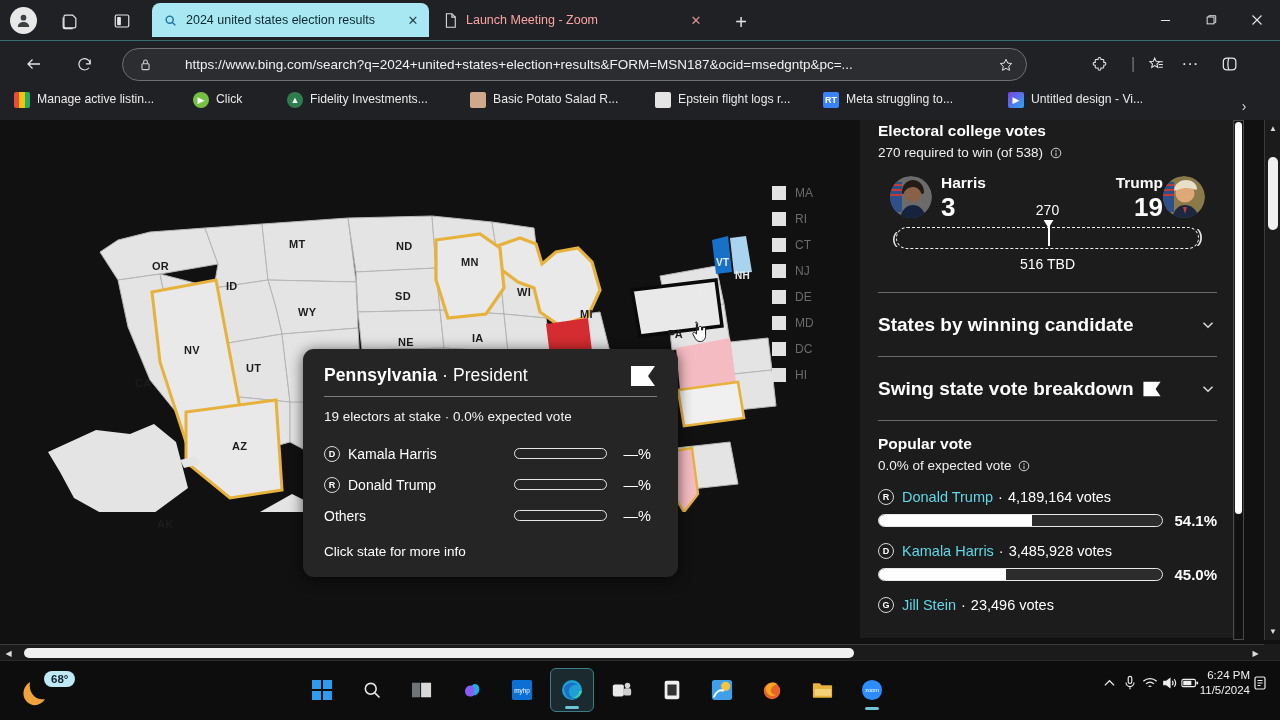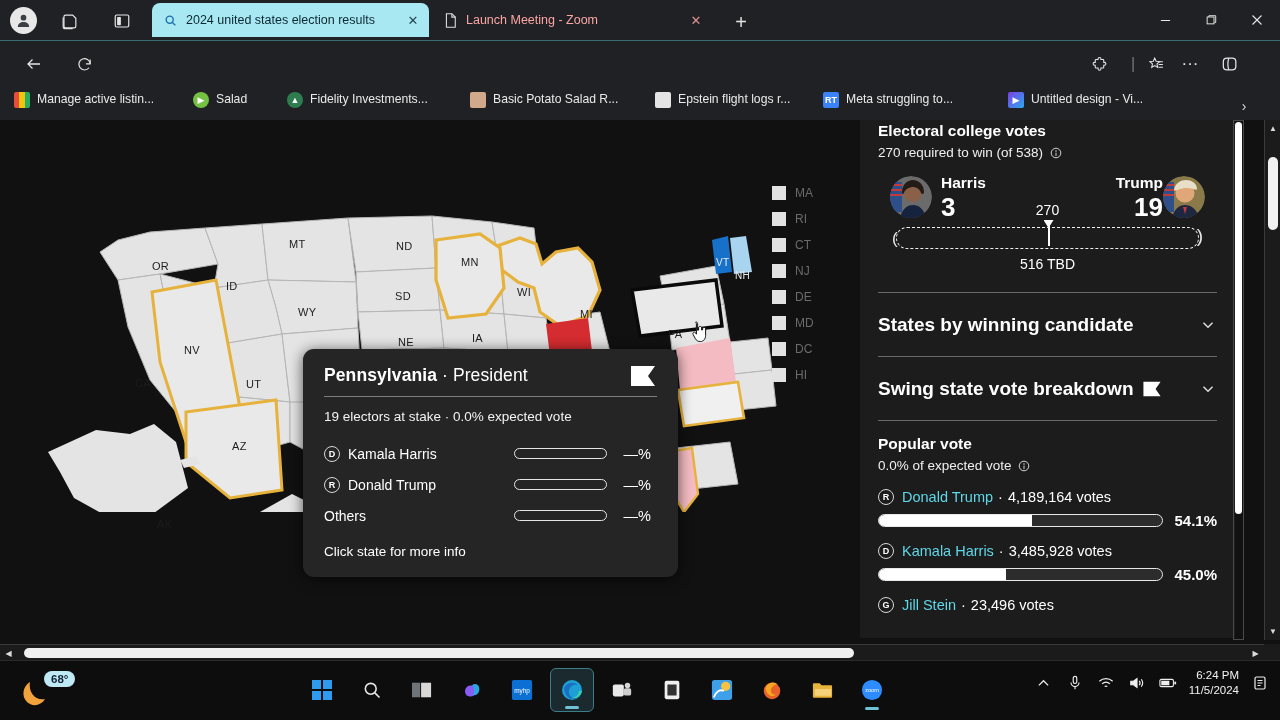--- a/index.html
+++ b/index.html
@@ -52,21 +52,21 @@
   .bm-more { position:absolute; right:26px; top:4px; width:20px; height:20px;
      display:flex; align-items:center; justify-content:center; color:#ddd; font-size:14px; }
 
   
   #page { position:absolute; left:0; top:120px; width:1280px; height:540px;
      background:#111111; overflow:hidden; }
 
   
   #mapwrap { position:absolute; left:0; top:0; width:858px; height:518px; background:#111; overflow:hidden;}
   #usmap { position:absolute; left:0px; top:-8px; width:858px; height:400px; }
-  .stlabel { position:absolute; font-size:11px; color:#1c1c1c; font-weight:400; letter-spacing:.3px;}
+  .stlabel { position:absolute; font-size:11px; color:#1c1c1c; font-weight:700; letter-spacing:.3px;}
   .stlabel.lt { color:#eaeaea; }
   .minibox { position:absolute; width:118px; }
   .mini-row { display:flex; align-items:center; height:26px; font-size:12px; color:#6b6b6b; }
   .mini-sq { width:14px; height:14px; background:#e2e2e2; margin-right:9px; flex:0 0 14px; }
   .cursor-hand { position:absolute; left:690px; top:200px; width:20px; height:24px; }
 
   
   #tipcard { position:absolute; left:303px; top:229px; width:375px; background:#252525;
      border-radius:11px; padding:16px 21px 18px 21px; box-shadow:0 2px 14px rgba(0,0,0,.65); }
   #tipcard .tc-head { display:flex; align-items:flex-start; justify-content:space-between; }
@@ -148,21 +148,21 @@
      border-top:1px solid #2a2a2a; }
   .weather { position:absolute; left:18px; top:668px; width:74px; height:44px; }
   .weather .bubble { position:absolute; left:26px; top:3px; padding:2px 7px; border-radius:11px;
      background:#bfeaf5; color:#123; font-size:11.5px; font-weight:bold; }
   .tb-icons { position:absolute; left:300px; top:668px; display:flex; gap:6px; align-items:center; }
   .tbi { width:44px; height:44px; display:flex; align-items:center; justify-content:center;
      border-radius:6px; position:relative; }
   .tbi.sel { border:1px solid #3d7d8a; background:#1a2a2e; }
   .tbi .dot { position:absolute; bottom:2px; left:50%; margin-left:-7px; width:14px; height:3px;
      border-radius:2px; background:#6ec4d6; }
-  .tray { position:absolute; right:10px; top:668px; display:flex; align-items:center; gap:11px; }
+  .tray { position:absolute; right:10px; top:668px; display:flex; align-items:center; gap:0; }
   .tray .ti { width:20px; height:20px; display:flex; align-items:center; justify-content:center; color:#eee; }
   .clock { text-align:right; font-size:11.5px; line-height:15px; color:#f2f2f2; }
 </style>
 </head>
 <body>
 
 <div id="browser">
 
   <div class="tabstrip">
     <div class="profile-btn">
@@ -234,20 +234,34 @@
         <path d="M20 12H4M10 6l-6 6 6 6"></path>
       </svg>
   </div>
   <div class="nav-ico" style="left:70px">
     <svg width="17" height="17" viewBox="0 0 24 24" fill="none" stroke="#e5e5e5" stroke-width="1.7">
         <path d="M20 11a8 8 0 1 0-1.6 5.6"></path>
         <path d="M20 5v6h-6"></path>
       </svg>
   </div>
 
+  <div class="omnibox">
+    <span class="lock">
+      <svg width="11" height="13" viewBox="0 0 14 16" fill="none" stroke="#cfcfcf" stroke-width="1.4">
+          <rect x="2.5" y="7" width="9" height="7.5" rx="1.2"></rect>
+          <path d="M4.6 7V4.7a2.4 2.4 0 0 1 4.8 0V7"></path>
+        </svg>
+    </span>
+    <span class="url">https://www.bing.com/search?q=2024+united+states+election+results&amp;FORM=MSN187&amp;ocid=msedgntp&amp;pc=...</span>
+    <span class="star">
+      <svg width="16" height="16" viewBox="0 0 24 24" fill="none" stroke="#e2e2e2" stroke-width="1.5">
+          <path d="M12 3.5l2.6 5.6 6 .7-4.5 4.2 1.2 6-5.3-3-5.3 3 1.2-6L3.4 9.8l6-.7z"></path>
+        </svg>
+    </span>
+  </div>
 
   <div class="tb-right" style="left:1085px">
     <svg width="17" height="17" viewBox="0 0 24 24" fill="none" stroke="#e5e5e5" stroke-width="1.5">
         <path d="M10 4a2 2 0 1 1 4 0v1h3a1 1 0 0 1 1 1v3h1a2 2 0 1 1 0 4h-1v3a1 1 0 0 1-1 1h-3v1a2 2 0 1 1-4 0v-1H7a1 1 0 0 1-1-1v-3H5a2 2 0 1 1 0-4h1V6a1 1 0 0 1 1-1h3z"></path>
       </svg>
   </div>
   <div class="tb-right" style="left:1119px; color:#777">|</div>
   <div class="tb-right" style="left:1142px">
     <svg width="17" height="17" viewBox="0 0 24 24" fill="none" stroke="#e5e5e5" stroke-width="1.5">
         <path d="M9.5 3l2 4.4 4.8.5-3.6 3.3 1 4.8-4.2-2.5-4.2 2.5 1-4.8L2.7 7.9l4.8-.5z"></path>
@@ -262,21 +276,21 @@
       </svg>
   </div>
 
   <div class="bookmarks">
     <div class="bm" style="left:14px">
         <span class="bmico" style="background:linear-gradient(90deg,#e74c3c 0 33%,#f1c40f 33% 66%,#27ae60 66%)"></span>
         <span>Manage active listin...</span>
       </div>
     <div class="bm" style="left:193px">
         <span class="bmico" style="background:#74c043;border-radius:50%;color:#fff">▶</span>
-        <span>Salad</span>
+        <span>Click</span>
       </div>
     <div class="bm" style="left:287px">
         <span class="bmico" style="background:#2e7d4f;border-radius:50%;color:#fff">▲</span>
         <span>Fidelity Investments...</span>
       </div>
     <div class="bm" style="left:470px">
         <span class="bmico" style="background:#cfa98a"></span>
         <span>Basic Potato Salad R...</span>
       </div>
     <div class="bm" style="left:655px">
@@ -381,21 +395,21 @@
 
       <div class="stlabel" style="left:152px;top:140px">OR</div>
       <div class="stlabel" style="left:226px;top:160px">ID</div>
       <div class="stlabel" style="left:289px;top:118px">MT</div>
       <div class="stlabel" style="left:396px;top:120px">ND</div>
       <div class="stlabel" style="left:461px;top:136px">MN</div>
       <div class="stlabel" style="left:395px;top:170px">SD</div>
       <div class="stlabel" style="left:298px;top:186px">WY</div>
       <div class="stlabel" style="left:517px;top:166px">WI</div>
       <div class="stlabel" style="left:184px;top:224px">NV</div>
-      <div class="stlabel" style="left:246px;top:258px">UT</div>
+      <div class="stlabel" style="left:246px;top:242px">UT</div>
       <div class="stlabel" style="left:135px;top:257px">CA</div>
       <div class="stlabel" style="left:232px;top:320px">AZ</div>
       <div class="stlabel" style="left:472px;top:212px">IA</div>
       <div class="stlabel" style="left:398px;top:216px">NE</div>
       <div class="stlabel" style="left:580px;top:188px">MI</div>
       <div class="stlabel lt" style="left:694px;top:166px">NY</div>
       <div class="stlabel" style="left:668px;top:208px">PA</div>
       <div class="stlabel" style="left:230px;top:318px"></div>
       <div class="stlabel" style="left:157px;top:398px">AK</div>
       <div class="stlabel lt" style="left:716px;top:137px;font-size:10px">VT</div>

